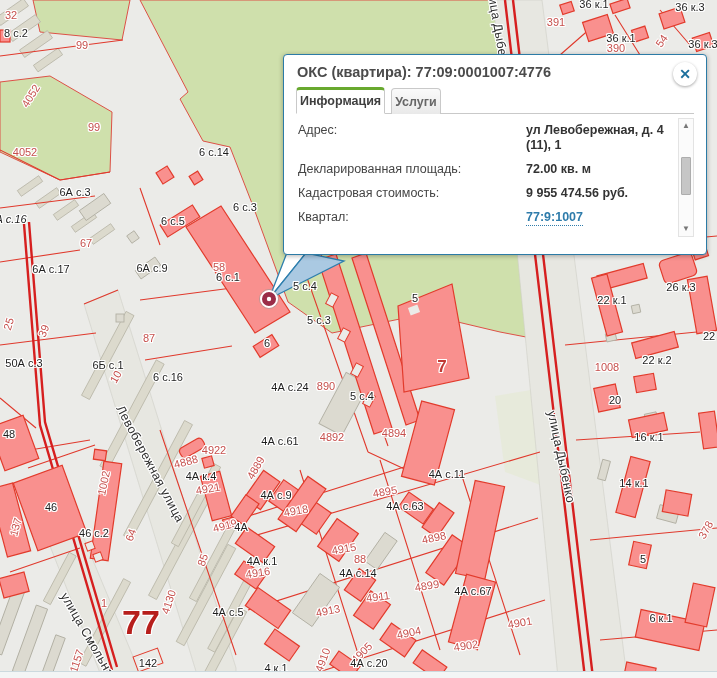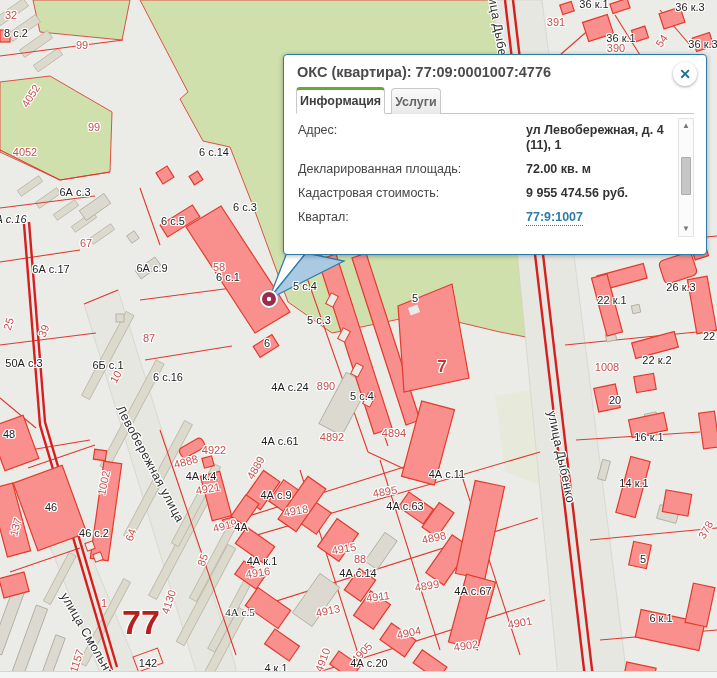--- a/index.html
+++ b/index.html
@@ -271,21 +271,21 @@
       <span class="ml s" style="left: 498px; top: 30px; transform: translate(-50%, -50%) rotate(80deg);">улица Дыбенко</span>
       <span class="ml big" style="left: 141px; top: 622px;">77</span>
       <span class="ml r" style="left: 104px; top: 603px;">1</span>
       <span class="ml b" style="left: 148px; top: 663px;">142</span>
       <span class="ml r" style="left: 77px; top: 661px; transform: translate(-50%, -50%) rotate(-72deg);">1157</span>
       <span class="ml b" style="left: 276px; top: 495px;">4А с.9</span>
       <span class="ml r" style="left: 296px; top: 511px; transform: translate(-50%, -50%) rotate(-10deg);">4918</span>
       <span class="ml b" style="left: 241px; top: 527px;">4А</span>
       <span class="ml b" style="left: 262px; top: 561px;">4А к.1</span>
       <span class="ml r" style="left: 258px; top: 573px; transform: translate(-50%, -50%) rotate(-8deg);">4916</span>
-      <span class="ml b" style="left: 240px; top: 612px; font-family: Liberation Serif, serif;">4А с.5</span>
+      <span class="ml b" style="left: 228px; top: 612px;">4А с.5</span>
       <span class="ml r" style="left: 344px; top: 549px; transform: translate(-50%, -50%) rotate(-10deg);">4915</span>
       <span class="ml r" style="left: 360px; top: 559px;">88</span>
       <span class="ml b" style="left: 358px; top: 573px;">4А с.14</span>
       <span class="ml r" style="left: 328px; top: 611px; transform: translate(-50%, -50%) rotate(-12deg);">4913</span>
       <span class="ml r" style="left: 378px; top: 597px; transform: translate(-50%, -50%) rotate(-8deg);">4911</span>
       <span class="ml r" style="left: 385px; top: 492px; transform: translate(-50%, -50%) rotate(-10deg);">4895</span>
       <span class="ml b" style="left: 405px; top: 506px;">4А с.63</span>
       <span class="ml r" style="left: 434px; top: 538px; transform: translate(-50%, -50%) rotate(-12deg);">4898</span>
       <span class="ml r" style="left: 427px; top: 586px; transform: translate(-50%, -50%) rotate(-10deg);">4899</span>
       <span class="ml b" style="left: 473px; top: 591px;">4А с.67</span>

